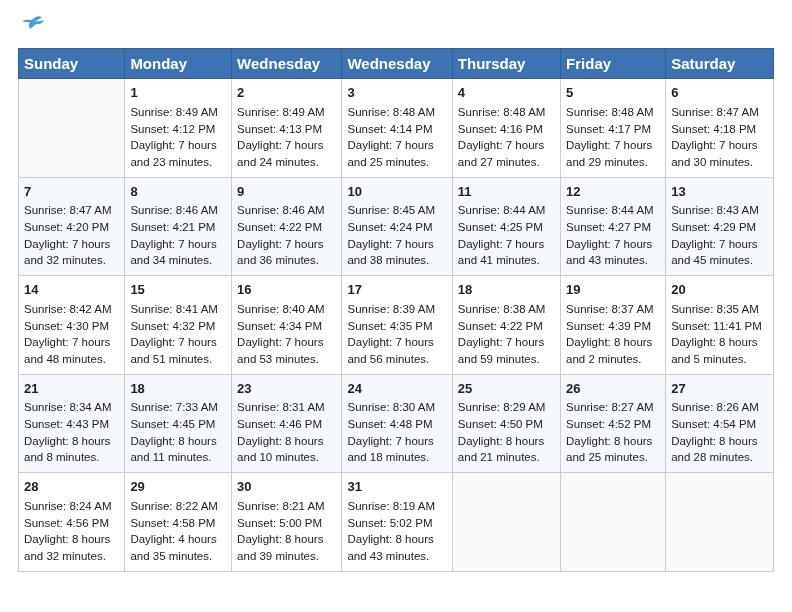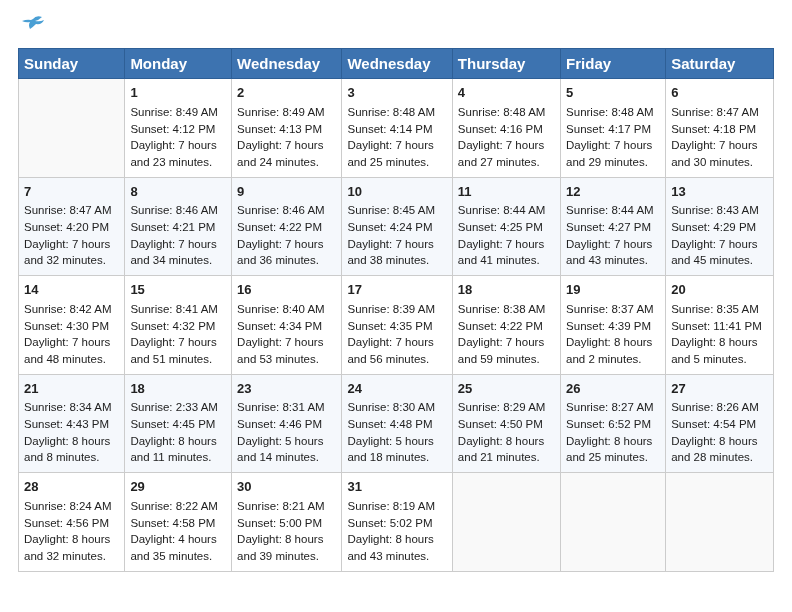--- a/index.html
+++ b/index.html
@@ -142,25 +142,25 @@
           <td><span class="date-num">14</span><span>Sunrise: 8:42 AM</span><br><span>Sunset: 4:30 PM</span><br><span>Daylight: 7 hours and 48 minutes.</span></td>
           <td><span class="date-num">15</span><span>Sunrise: 8:41 AM</span><br><span>Sunset: 4:32 PM</span><br><span>Daylight: 7 hours and 51 minutes.</span></td>
           <td><span class="date-num">16</span><span>Sunrise: 8:40 AM</span><br><span>Sunset: 4:34 PM</span><br><span>Daylight: 7 hours and 53 minutes.</span></td>
           <td><span class="date-num">17</span><span>Sunrise: 8:39 AM</span><br><span>Sunset: 4:35 PM</span><br><span>Daylight: 7 hours and 56 minutes.</span></td>
           <td><span class="date-num">18</span><span>Sunrise: 8:38 AM</span><br><span>Sunset: 4:22 PM</span><br><span>Daylight: 7 hours and 59 minutes.</span></td>
           <td><span class="date-num">19</span><span>Sunrise: 8:37 AM</span><br><span>Sunset: 4:39 PM</span><br><span>Daylight: 8 hours and 2 minutes.</span></td>
           <td><span class="date-num">20</span><span>Sunrise: 8:35 AM</span><br><span>Sunset: 11:41 PM</span><br><span>Daylight: 8 hours and 5 minutes.</span></td>
         </tr>
         <tr>
           <td><span class="date-num">21</span><span>Sunrise: 8:34 AM</span><br><span>Sunset: 4:43 PM</span><br><span>Daylight: 8 hours and 8 minutes.</span></td>
-          <td><span class="date-num">18</span><span>Sunrise: 2:33 AM</span><br><span>Sunset: 4:45 PM</span><br><span>Daylight: 8 hours and 11 minutes.</span></td>
-          <td><span class="date-num">23</span><span>Sunrise: 8:31 AM</span><br><span>Sunset: 4:46 PM</span><br><span>Daylight: 5 hours and 14 minutes.</span></td>
-          <td><span class="date-num">24</span><span>Sunrise: 8:30 AM</span><br><span>Sunset: 4:48 PM</span><br><span>Daylight: 5 hours and 18 minutes.</span></td>
+          <td><span class="date-num">18</span><span>Sunrise: 7:33 AM</span><br><span>Sunset: 4:45 PM</span><br><span>Daylight: 8 hours and 11 minutes.</span></td>
+          <td><span class="date-num">23</span><span>Sunrise: 8:31 AM</span><br><span>Sunset: 4:46 PM</span><br><span>Daylight: 8 hours and 10 minutes.</span></td>
+          <td><span class="date-num">24</span><span>Sunrise: 8:30 AM</span><br><span>Sunset: 4:48 PM</span><br><span>Daylight: 7 hours and 18 minutes.</span></td>
           <td><span class="date-num">25</span><span>Sunrise: 8:29 AM</span><br><span>Sunset: 4:50 PM</span><br><span>Daylight: 8 hours and 21 minutes.</span></td>
-          <td><span class="date-num">26</span><span>Sunrise: 8:27 AM</span><br><span>Sunset: 6:52 PM</span><br><span>Daylight: 8 hours and 25 minutes.</span></td>
+          <td><span class="date-num">26</span><span>Sunrise: 8:27 AM</span><br><span>Sunset: 4:52 PM</span><br><span>Daylight: 8 hours and 25 minutes.</span></td>
           <td><span class="date-num">27</span><span>Sunrise: 8:26 AM</span><br><span>Sunset: 4:54 PM</span><br><span>Daylight: 8 hours and 28 minutes.</span></td>
         </tr>
         <tr>
           <td><span class="date-num">28</span><span>Sunrise: 8:24 AM</span><br><span>Sunset: 4:56 PM</span><br><span>Daylight: 8 hours and 32 minutes.</span></td>
           <td><span class="date-num">29</span><span>Sunrise: 8:22 AM</span><br><span>Sunset: 4:58 PM</span><br><span>Daylight: 4 hours and 35 minutes.</span></td>
           <td><span class="date-num">30</span><span>Sunrise: 8:21 AM</span><br><span>Sunset: 5:00 PM</span><br><span>Daylight: 8 hours and 39 minutes.</span></td>
           <td><span class="date-num">31</span><span>Sunrise: 8:19 AM</span><br><span>Sunset: 5:02 PM</span><br><span>Daylight: 8 hours and 43 minutes.</span></td>
           <td class="cell-empty"></td>
           <td class="cell-empty"></td>
           <td class="cell-empty"></td>

